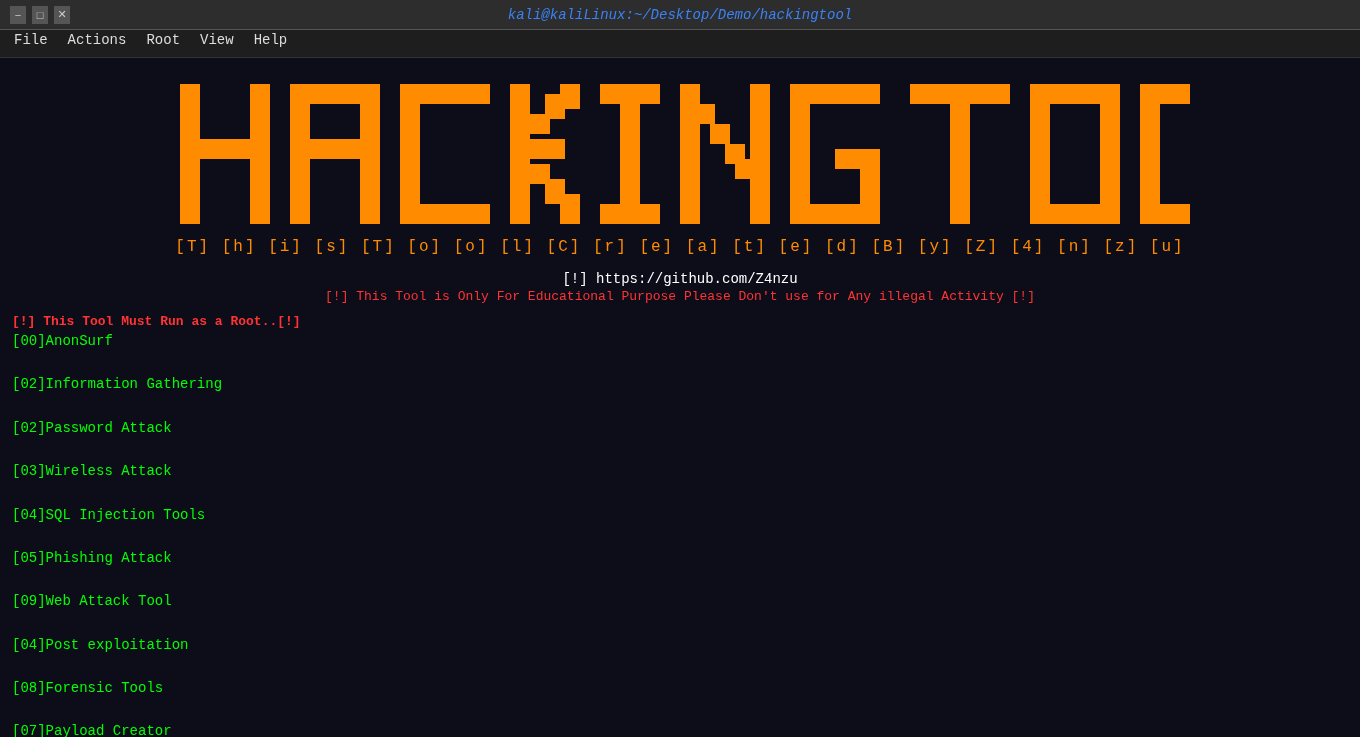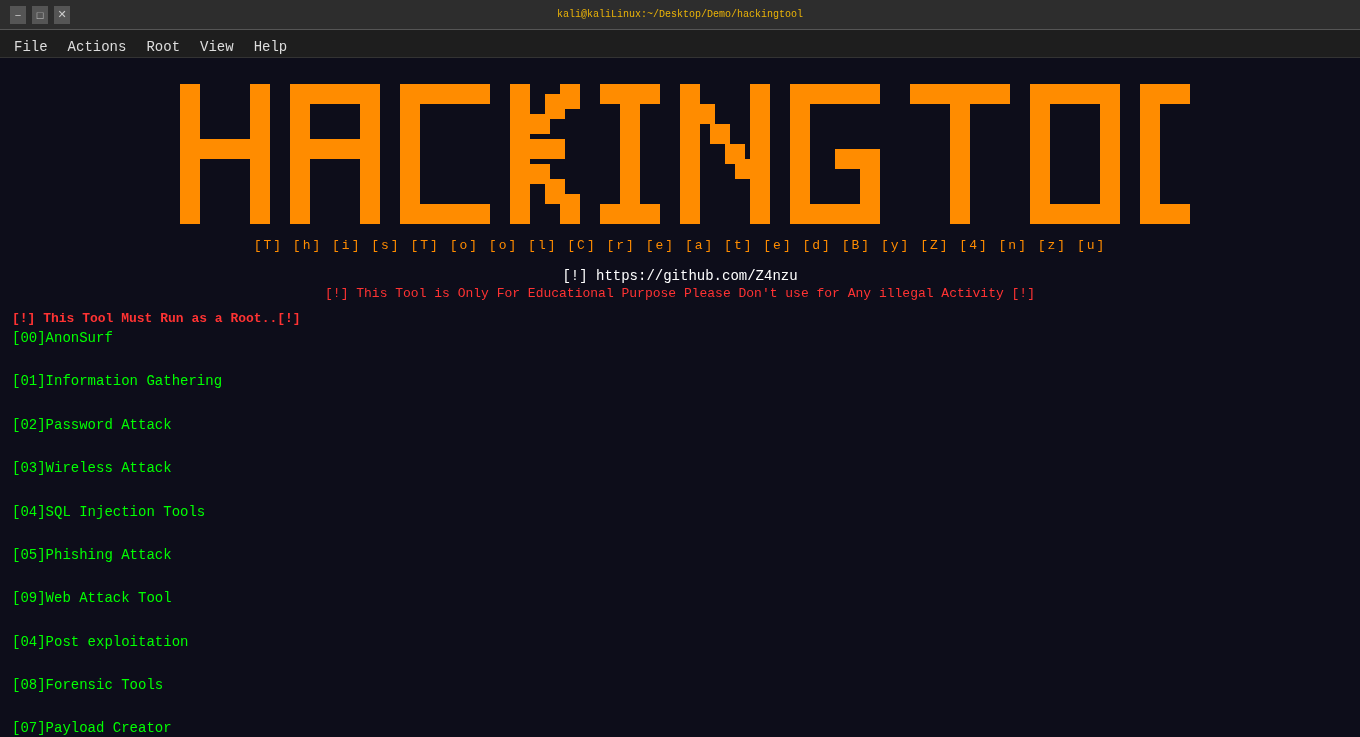--- a/index.html
+++ b/index.html
@@ -20,45 +20,46 @@
       height: 30px;
       display: flex;
       align-items: center;
       justify-content: space-between;
       padding: 0 10px;
       border-bottom: 1px solid #555;
       flex-shrink: 0;
     }
 
     .title-bar-text {
-      color: #eab308;
-      font-size: 10px;
+      color: #3b82f6;
+      font-size: 14px;
       flex: 1;
       text-align: center;
+      font-style: italic;
     }
 
     .title-bar-btn {
       width: 18px;
       height: 18px;
       background: #555;
       border: none;
       color: #ccc;
       font-size: 11px;
       cursor: pointer;
       display: flex;
       align-items: center;
       justify-content: center;
     }
 
     
     .menu-bar {
       background: #1e1e1e;
       height: 28px;
       display: flex;
-      align-items: flex-end;
+      align-items: flex-start;
       padding: 0 6px;
       gap: 4px;
       flex-shrink: 0;
       border-bottom: 1px solid #333;
     }
 
     .menu-item {
       color: #ddd;
       font-size: 14px;
       padding: 2px 8px;
@@ -81,21 +82,21 @@
       margin: 8px 0 2px 0;
     }
 
     .big-title-svg {
       display: block;
       margin: 0 auto;
     }
 
     .subtitle-chars {
       color: #ff8c00;
-      font-size: 13px;
+      font-size: 16px;
       text-align: center;
       letter-spacing: 2px;
       margin: 4px 0;
       font-family: 'Courier New', monospace;
     }
 
     .github-link {
       color: #ffffff;
       text-align: center;
       font-size: 14px;
@@ -252,21 +253,21 @@
   <div class="subtitle-chars">[T]  [h]  [i]  [s]  [T]  [o]  [o]  [l]  [C]  [r]  [e]  [a]  [t]  [e]  [d]    [B]  [y]    [Z]  [4]  [n]  [z]  [u]</div>
 
   <div class="github-link">[!] https://github.com/Z4nzu</div>
 
   <div class="warning-text">[!] This Tool is Only For Educational Purpose Please Don't use for Any illegal Activity [!]</div>
 
   <div class="root-warning">[!] This Tool Must Run as a Root..[!]</div>
 
   <div class="menu-list">
     <span class="menu-list-item">[00]AnonSurf</span><br>
-    <span class="menu-list-item">[01]Information Gathering</span><br>
+    <span class="menu-list-item">[02]Information Gathering</span><br>
     <span class="menu-list-item">[02]Password Attack</span><br>
     <span class="menu-list-item">[03]Wireless Attack</span><br>
     <span class="menu-list-item">[04]SQL Injection Tools</span><br>
     <span class="menu-list-item">[05]Phishing Attack</span><br>
     <span class="menu-list-item">[09]Web Attack Tool</span><br>
     <span class="menu-list-item">[04]Post exploitation</span><br>
     <span class="menu-list-item">[08]Forensic Tools</span><br>
     <span class="menu-list-item">[07]Payload Creator</span><br>
     <br>
     <br>

